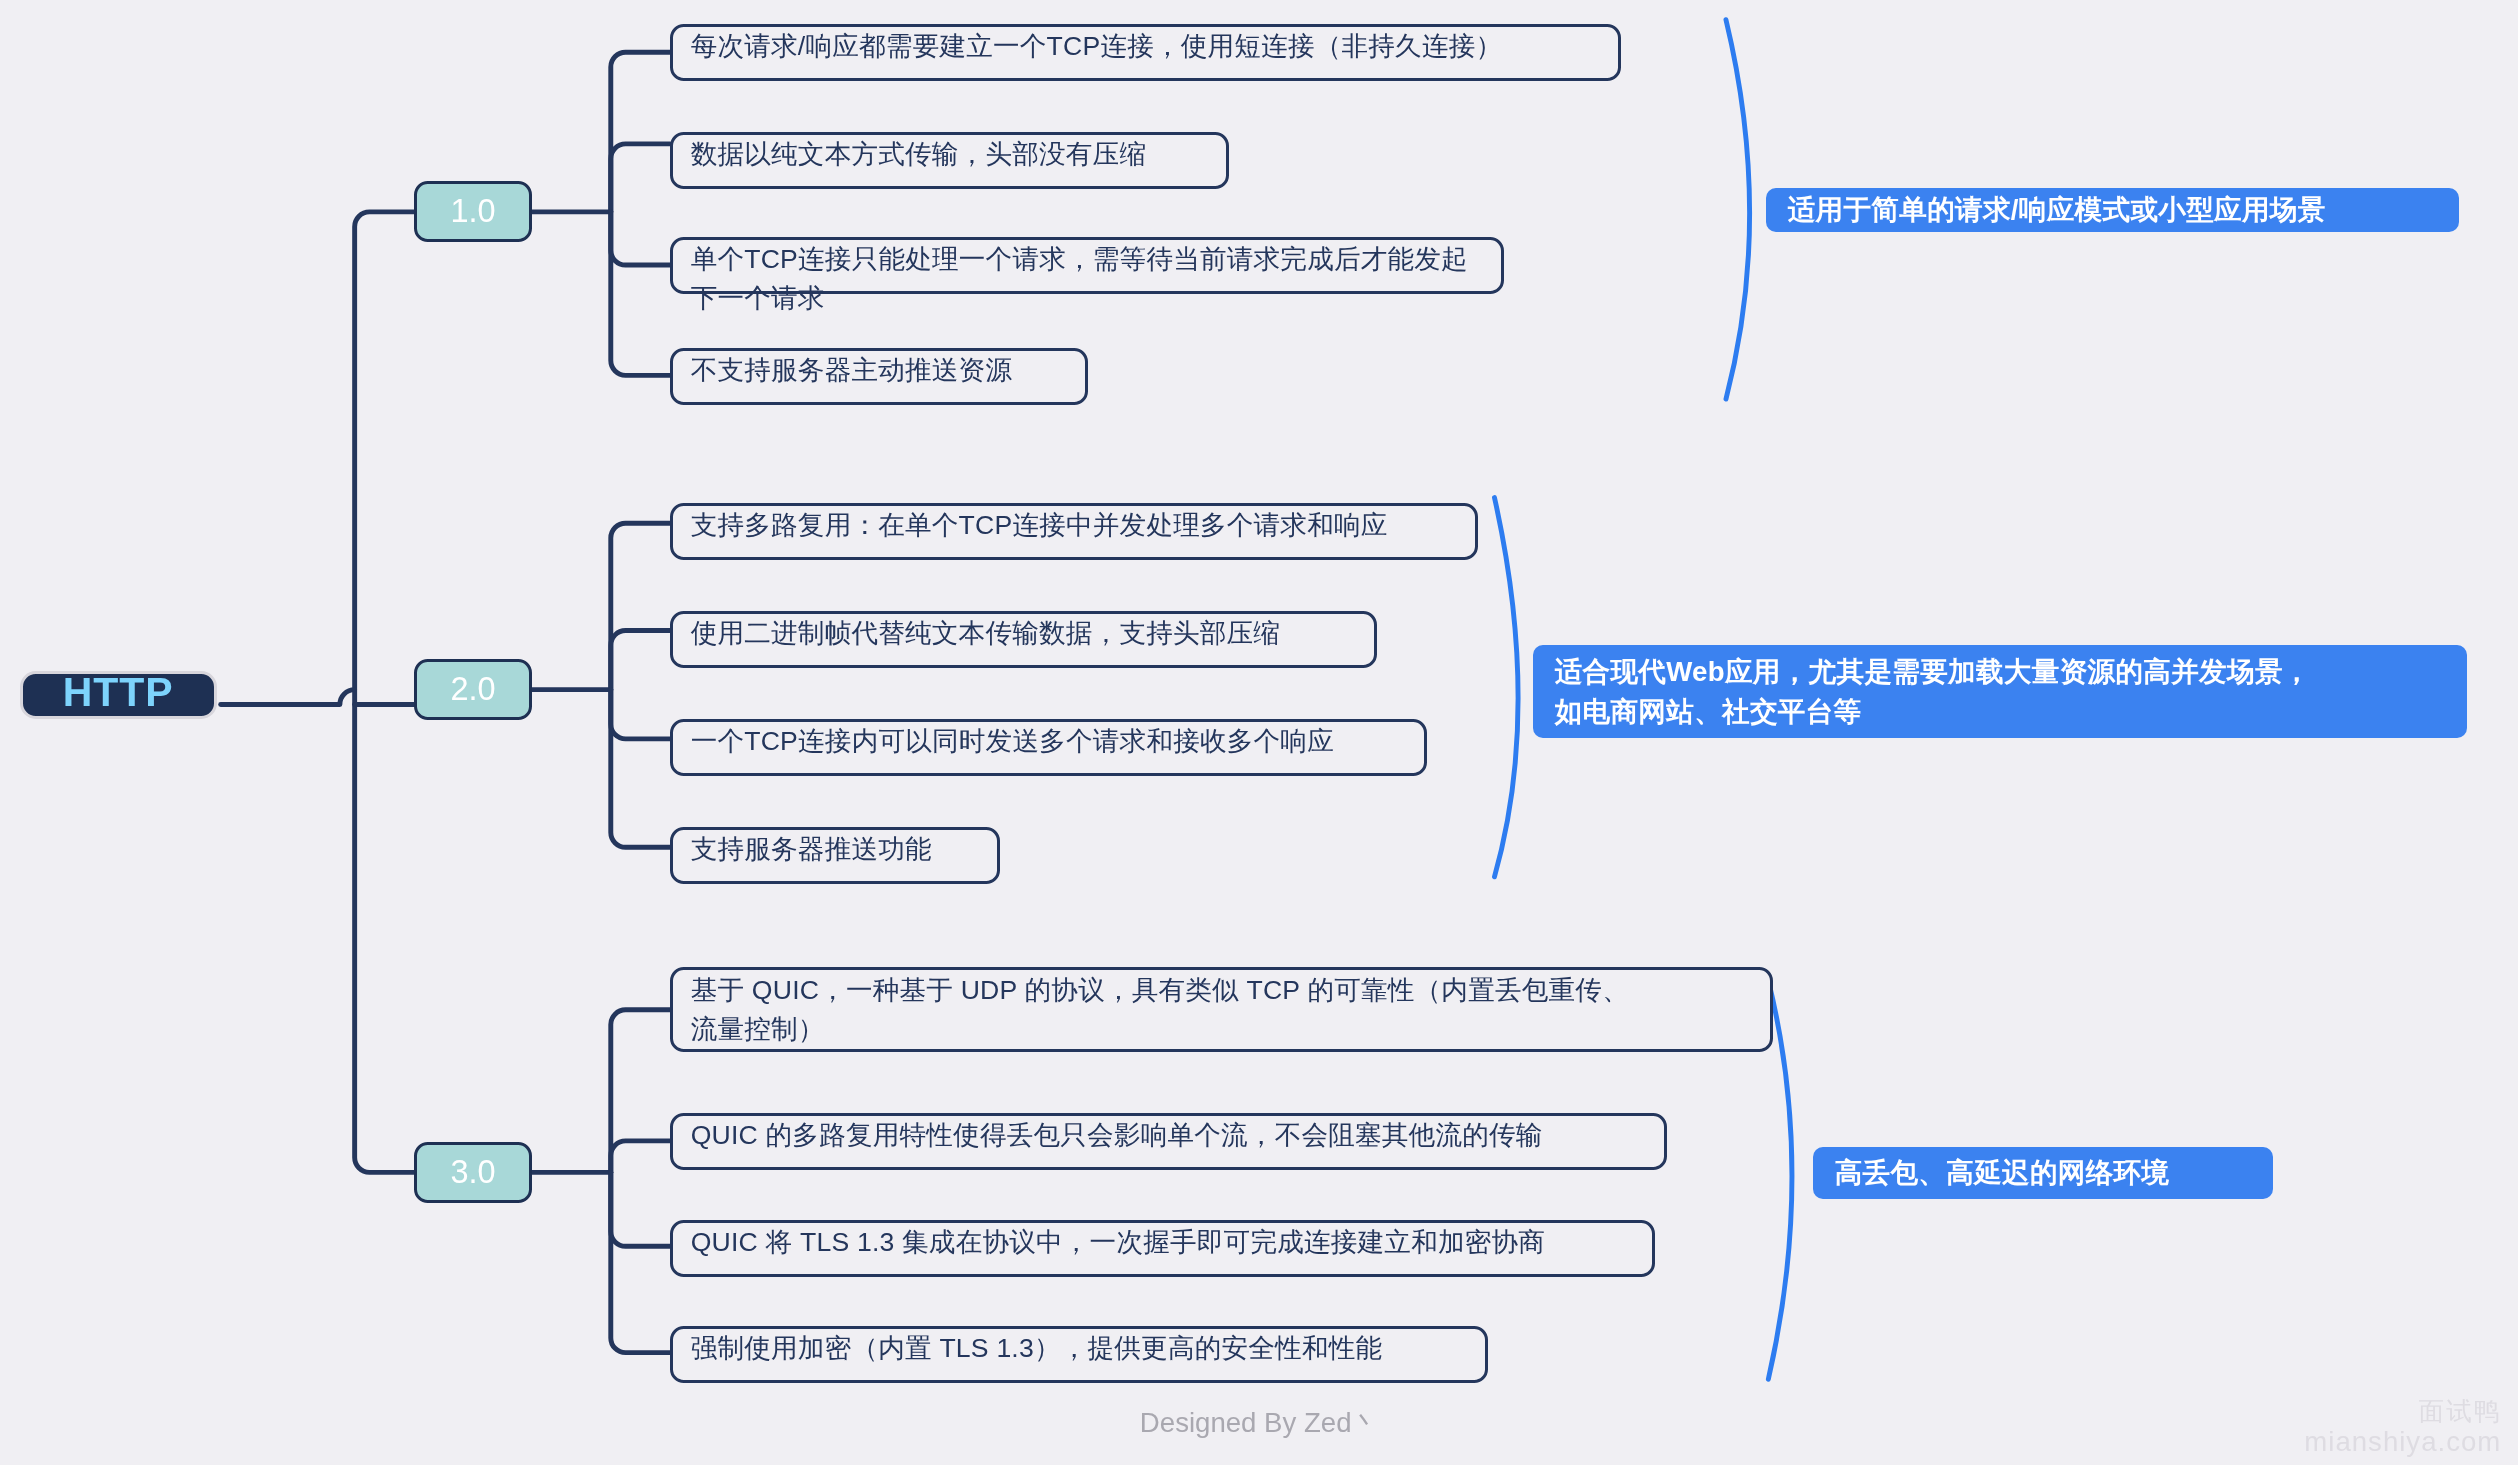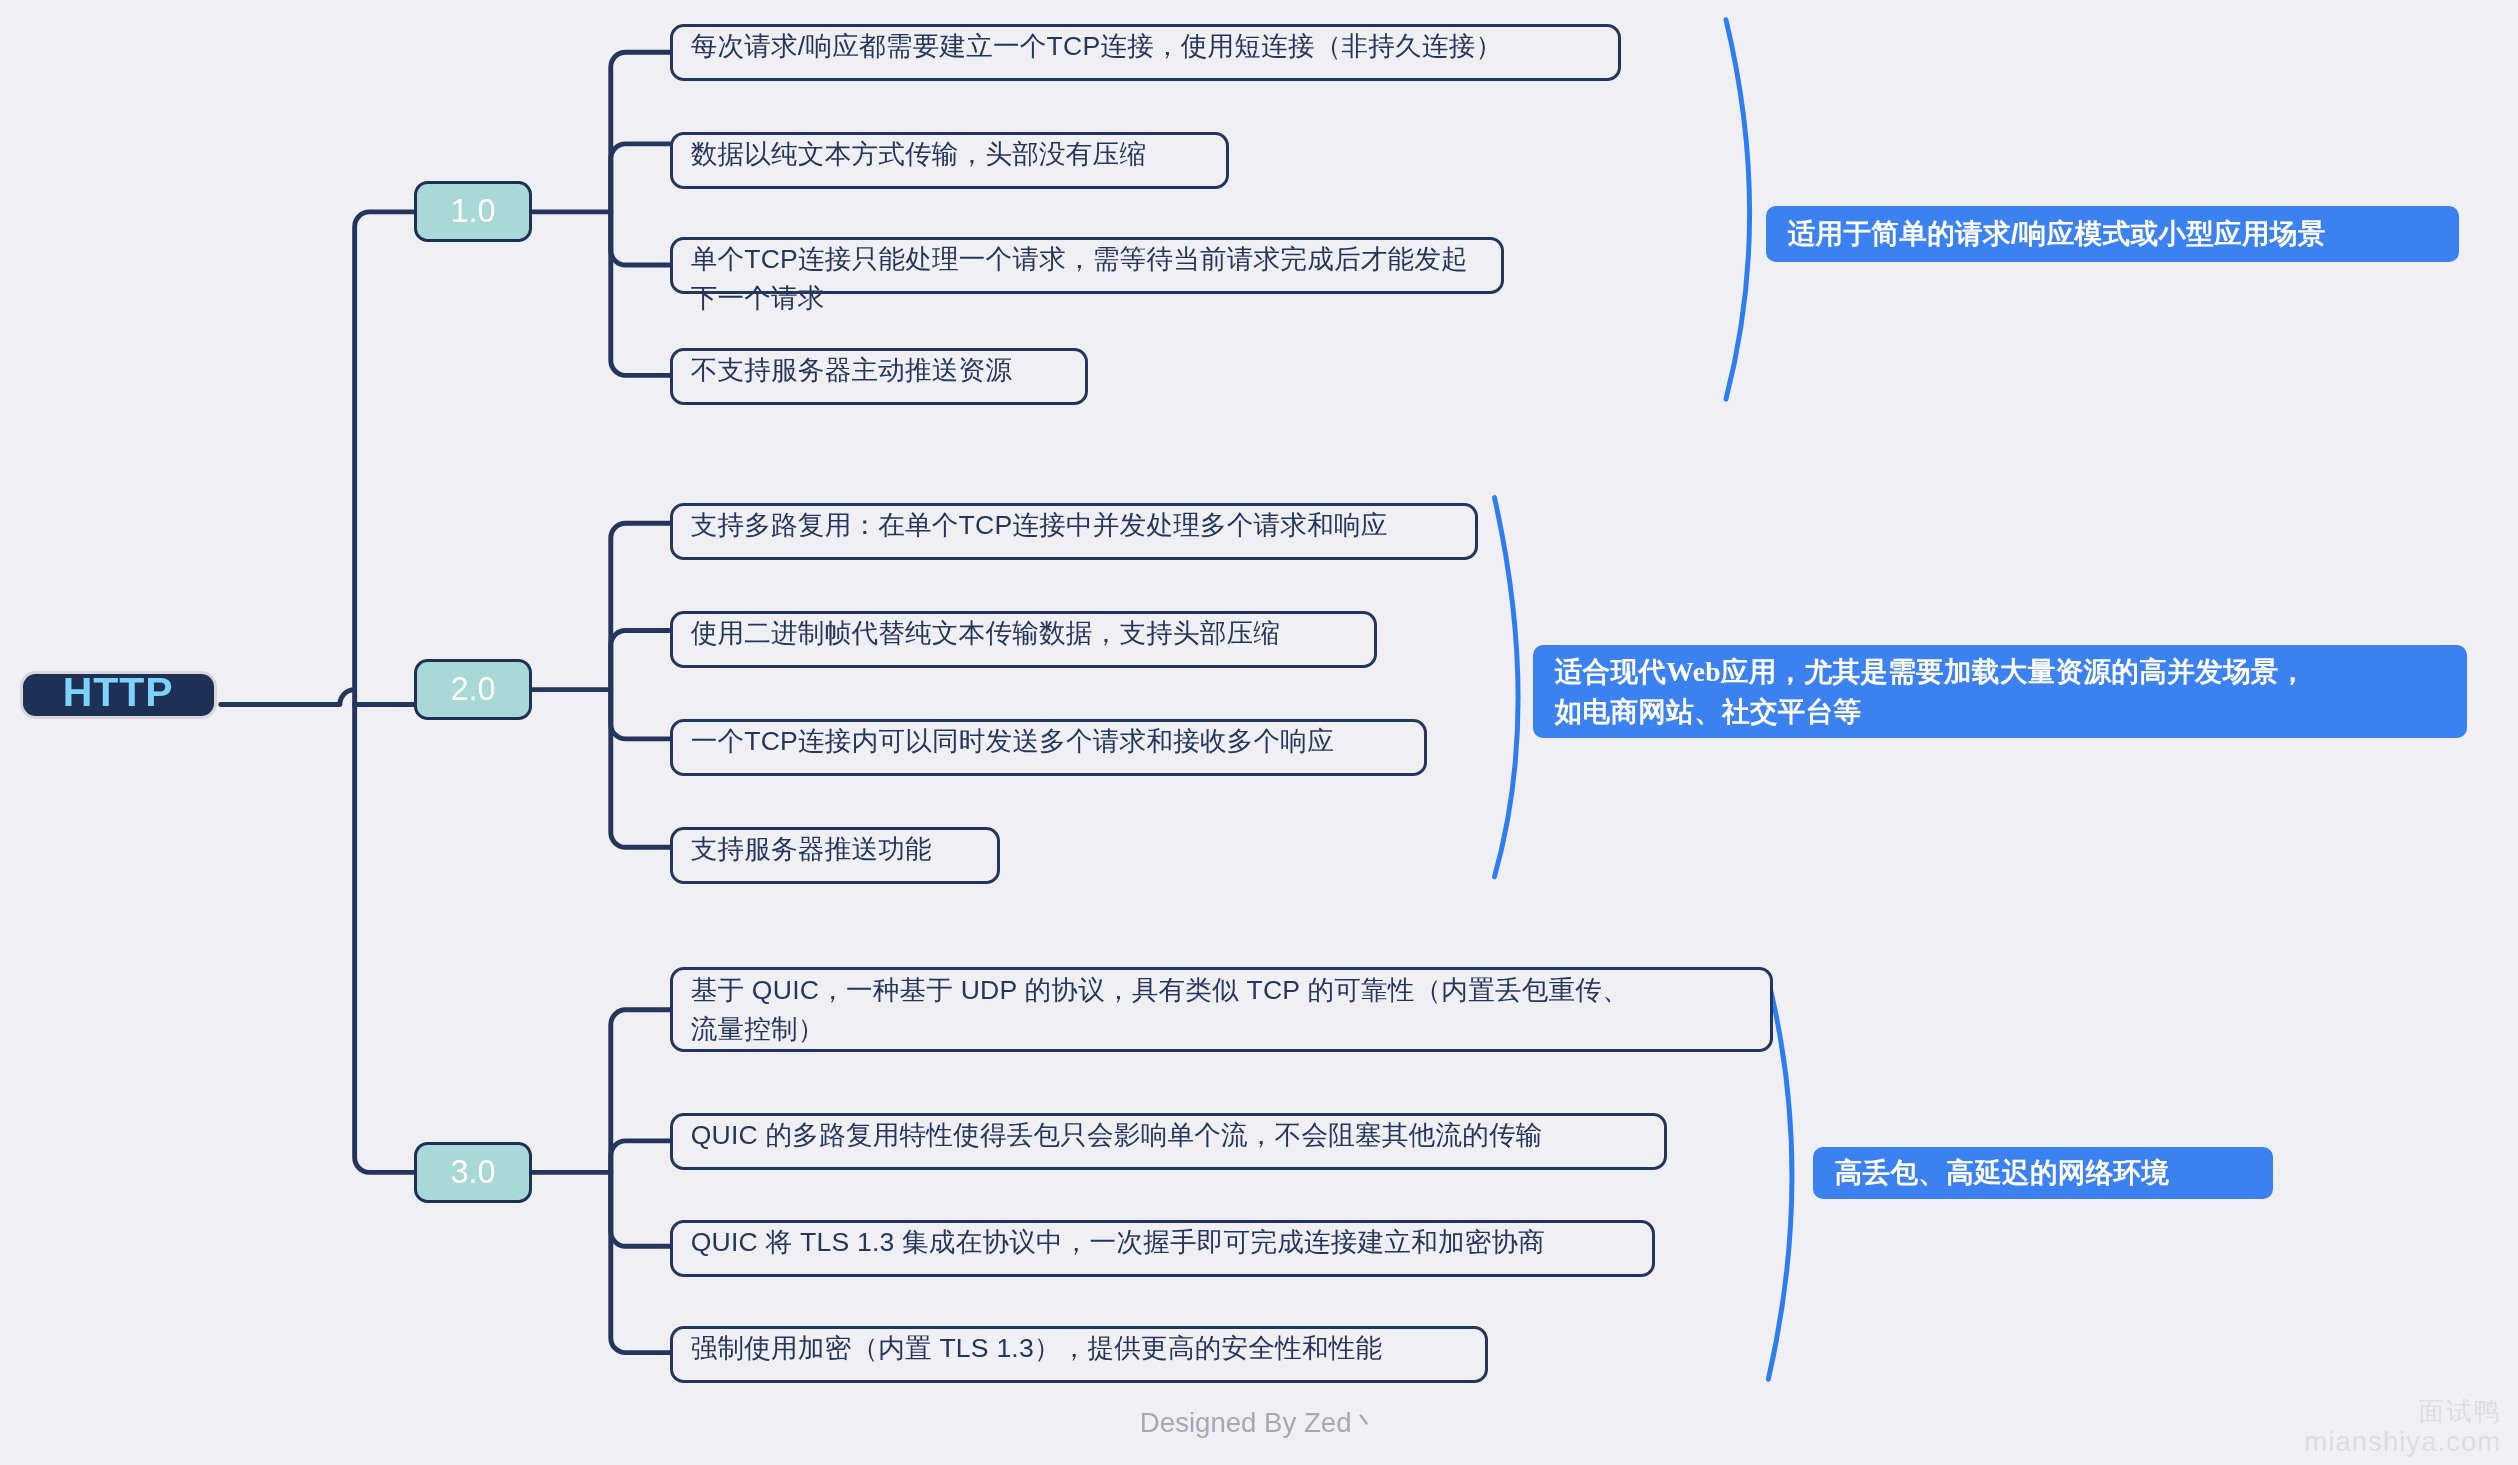--- a/index.html
+++ b/index.html
@@ -93,21 +93,20 @@
     padding: 0 21.7px;
     color: #ffffff;
     font-size: 27.6px;
     font-weight: bold;
     line-height: 1.45;
     white-space: pre-line;
     letter-spacing: 0.3px;
   }
   .summary-pill.two-line {
     padding: 11.8px 21.7px;
-    font-family: Liberation Serif, serif;
   }
 
   
   .footer-credit {
     position: absolute;
     left: 0;
     top: 1404px;
     width: 2519px;
     text-align: center;
     color: #a9a8b0;
@@ -194,21 +193,21 @@
   <div class="detail-box" style="left:670px; top:132px; width:559px; height:57px;">
     <span>数据以纯文本方式传输，头部没有压缩</span>
   </div>
   <div class="detail-box" style="left:670px; top:237px; width:834px; height:57px;">
     <span>单个TCP连接只能处理一个请求，需等待当前请求完成后才能发起下一个请求</span>
   </div>
   <div class="detail-box" style="left:670px; top:348px; width:418px; height:57px;">
     <span>不支持服务器主动推送资源</span>
   </div>
 
-  <div class="summary-pill" style="left:1766px; top:206px; width:693px; height:56px;">
+  <div class="summary-pill" style="left:1766px; top:188px; width:693px; height:44px;">
     <span>适用于简单的请求/响应模式或小型应用场景</span>
   </div>
 
   <div class="detail-box" style="left:670px; top:503px; width:808px; height:57px;">
     <span>支持多路复用：在单个TCP连接中并发处理多个请求和响应</span>
   </div>
   <div class="detail-box" style="left:670px; top:611px; width:707px; height:57px;">
     <span>使用二进制帧代替纯文本传输数据，支持头部压缩</span>
   </div>
   <div class="detail-box" style="left:670px; top:719px; width:757px; height:57px;">

